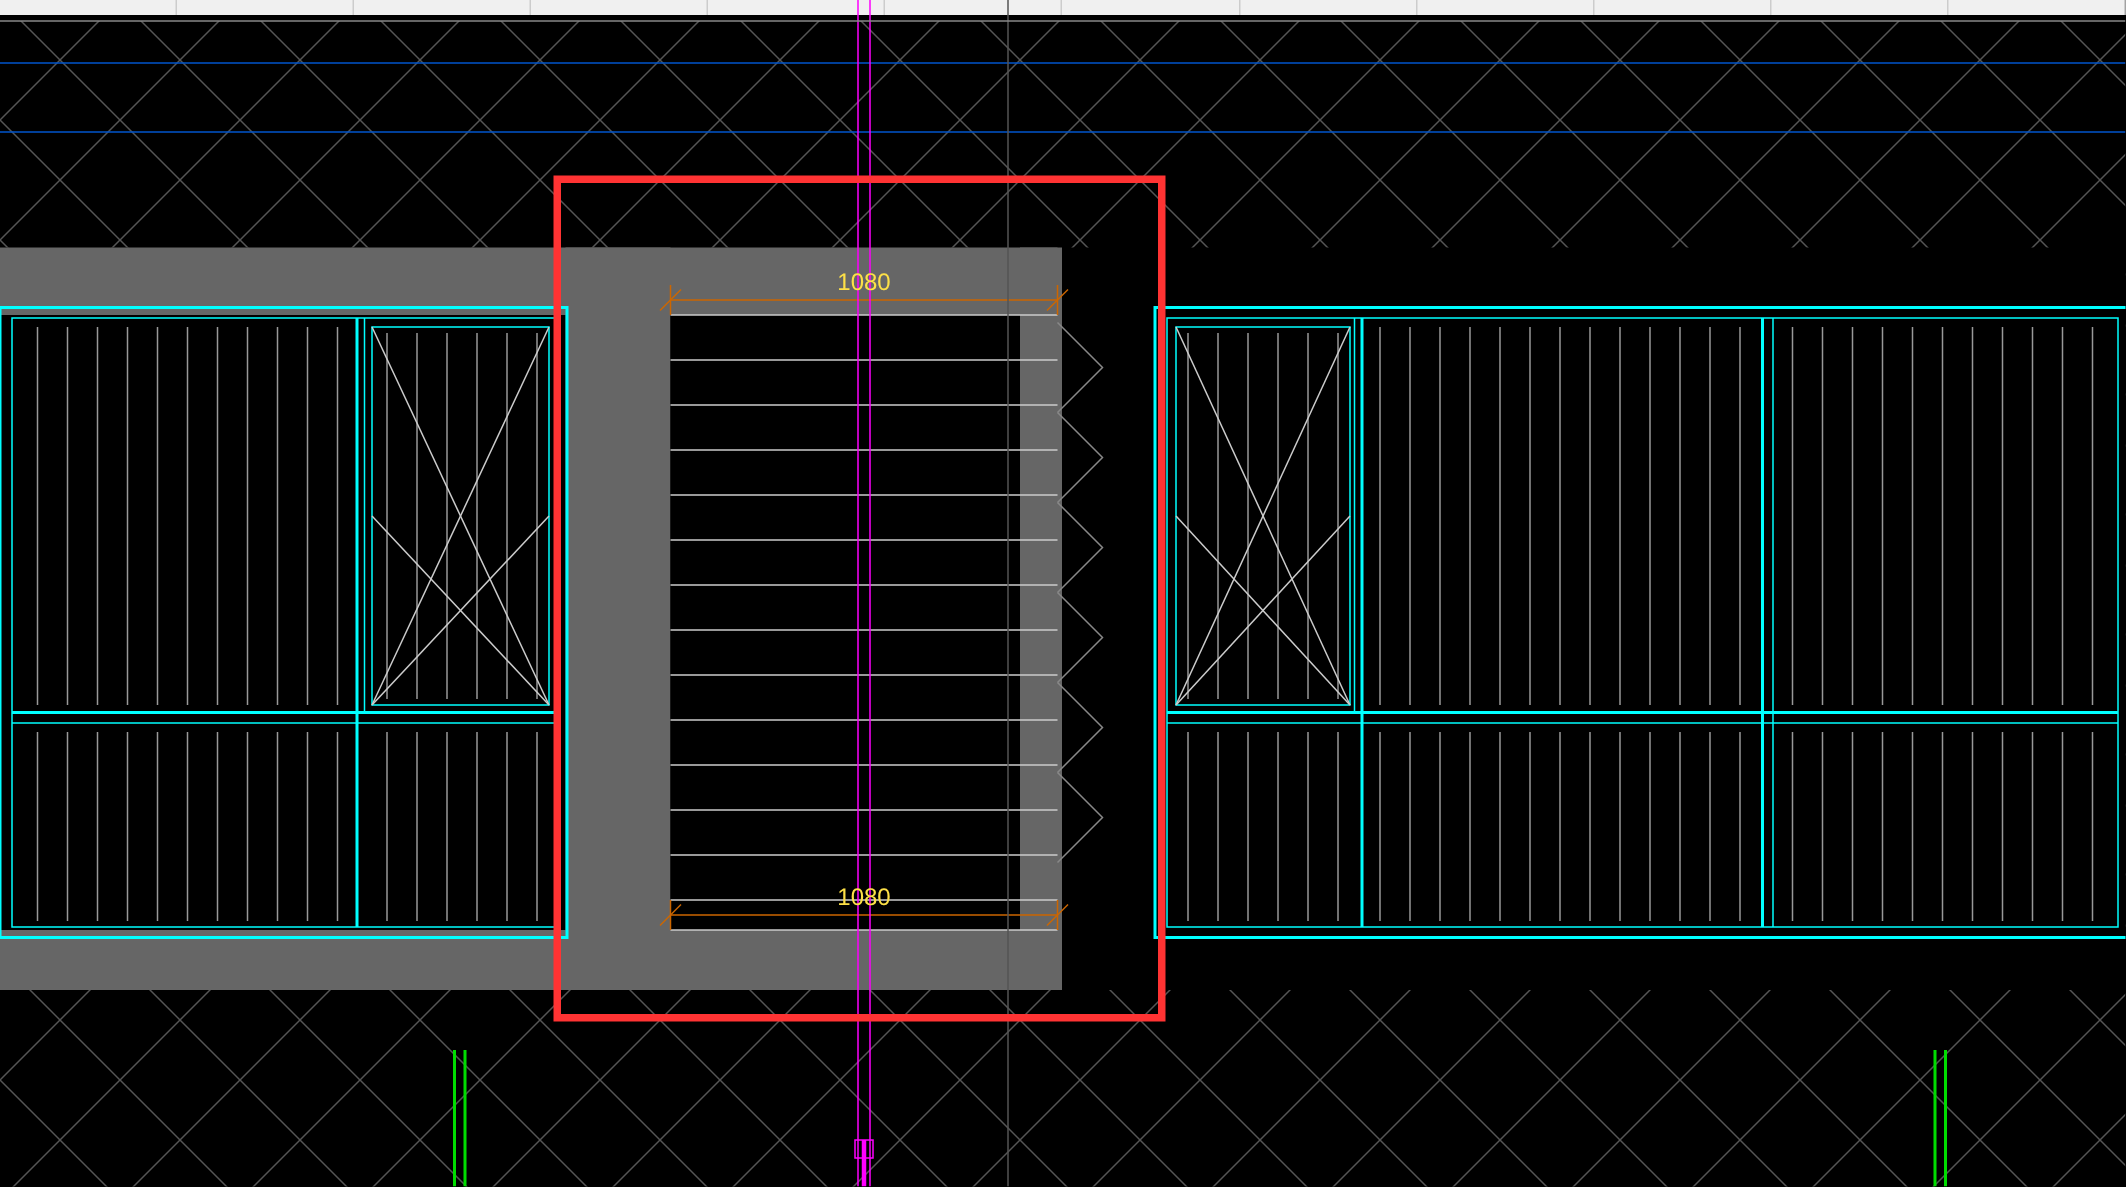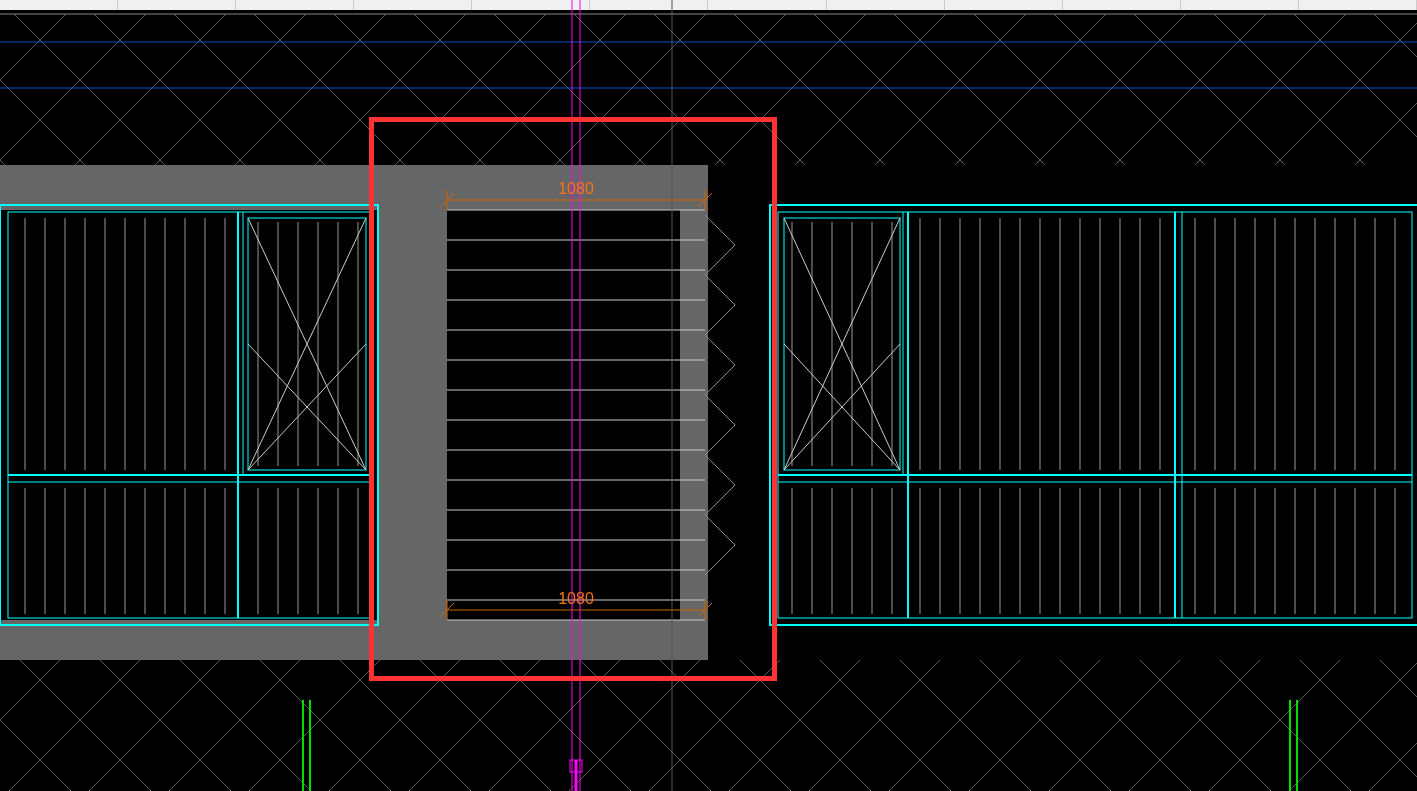--- a/index.html
+++ b/index.html
@@ -17,21 +17,21 @@
     height: 791px;
     background: #000;
   }
   svg {
     position: absolute;
     top: 0;
     left: 0;
   }
   .dim-label {
     position: absolute;
-    color: #f97316;
+    color: #fde047;
     font-size: 16px;
     font-family: Arial, sans-serif;
     transform: translateX(-50%);
   }
   .selection-box {
     position: absolute;
     border: 5px solid #ff3333;
     box-sizing: border-box;
     pointer-events: none;
   }

